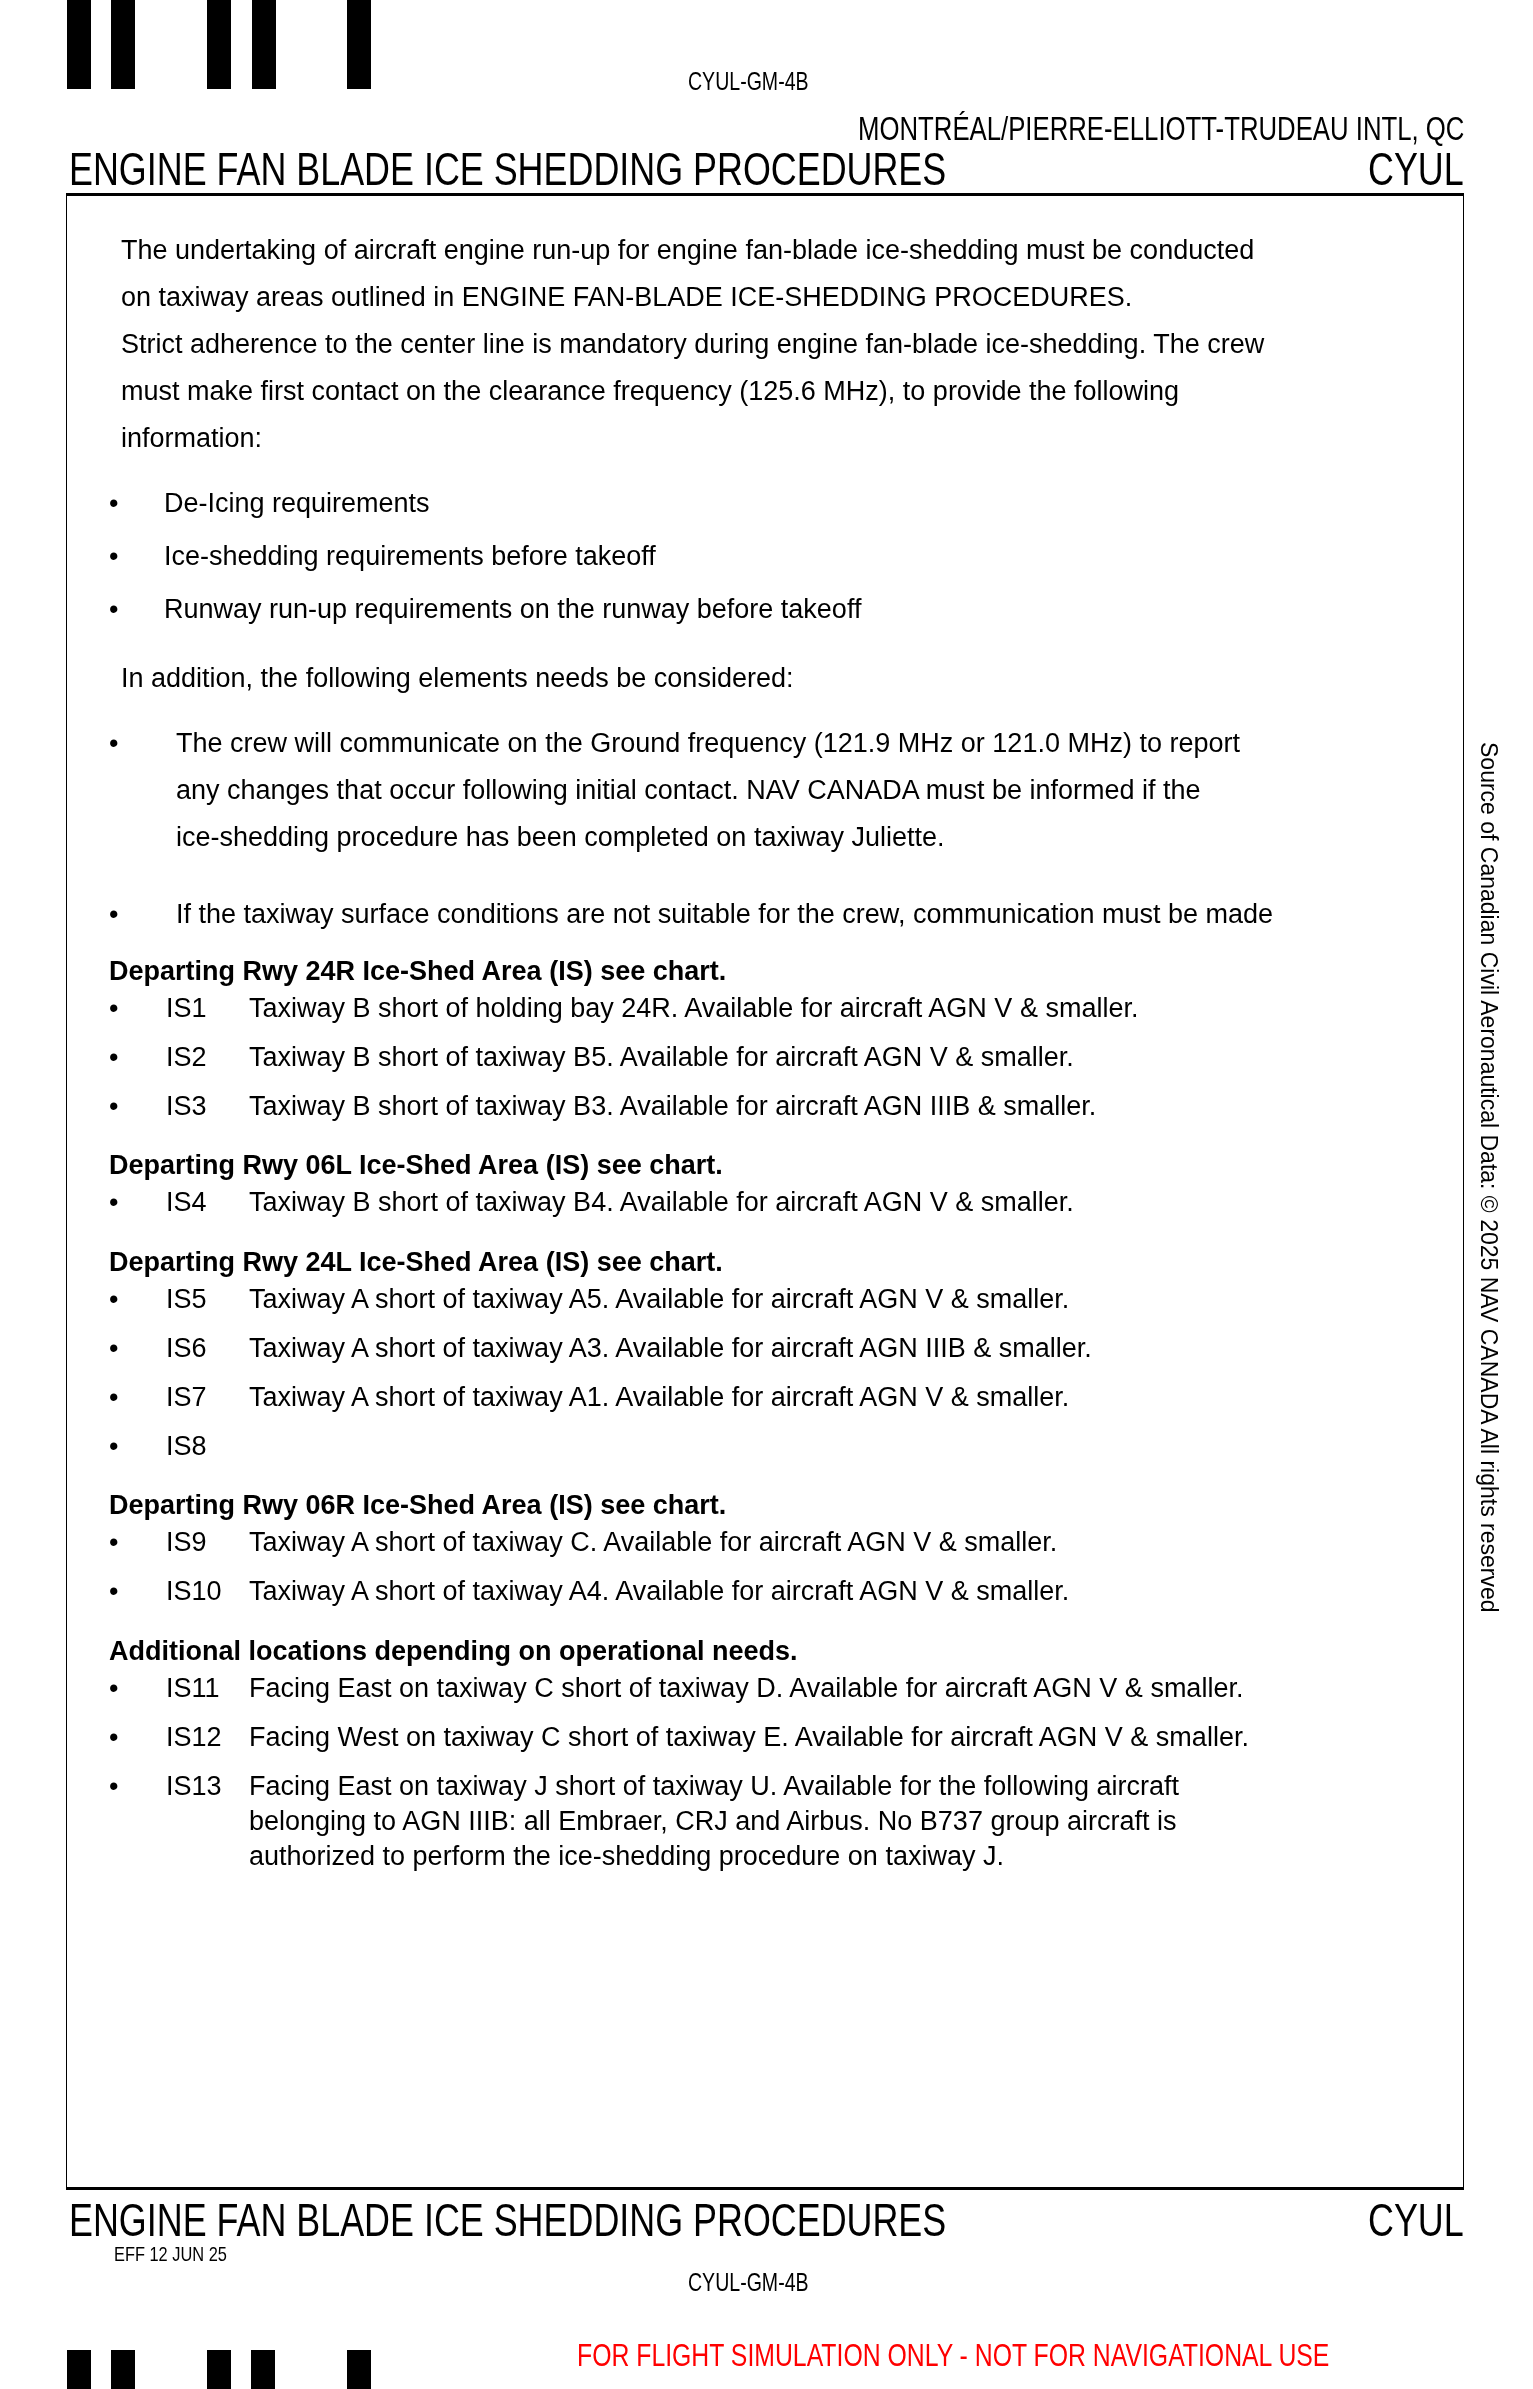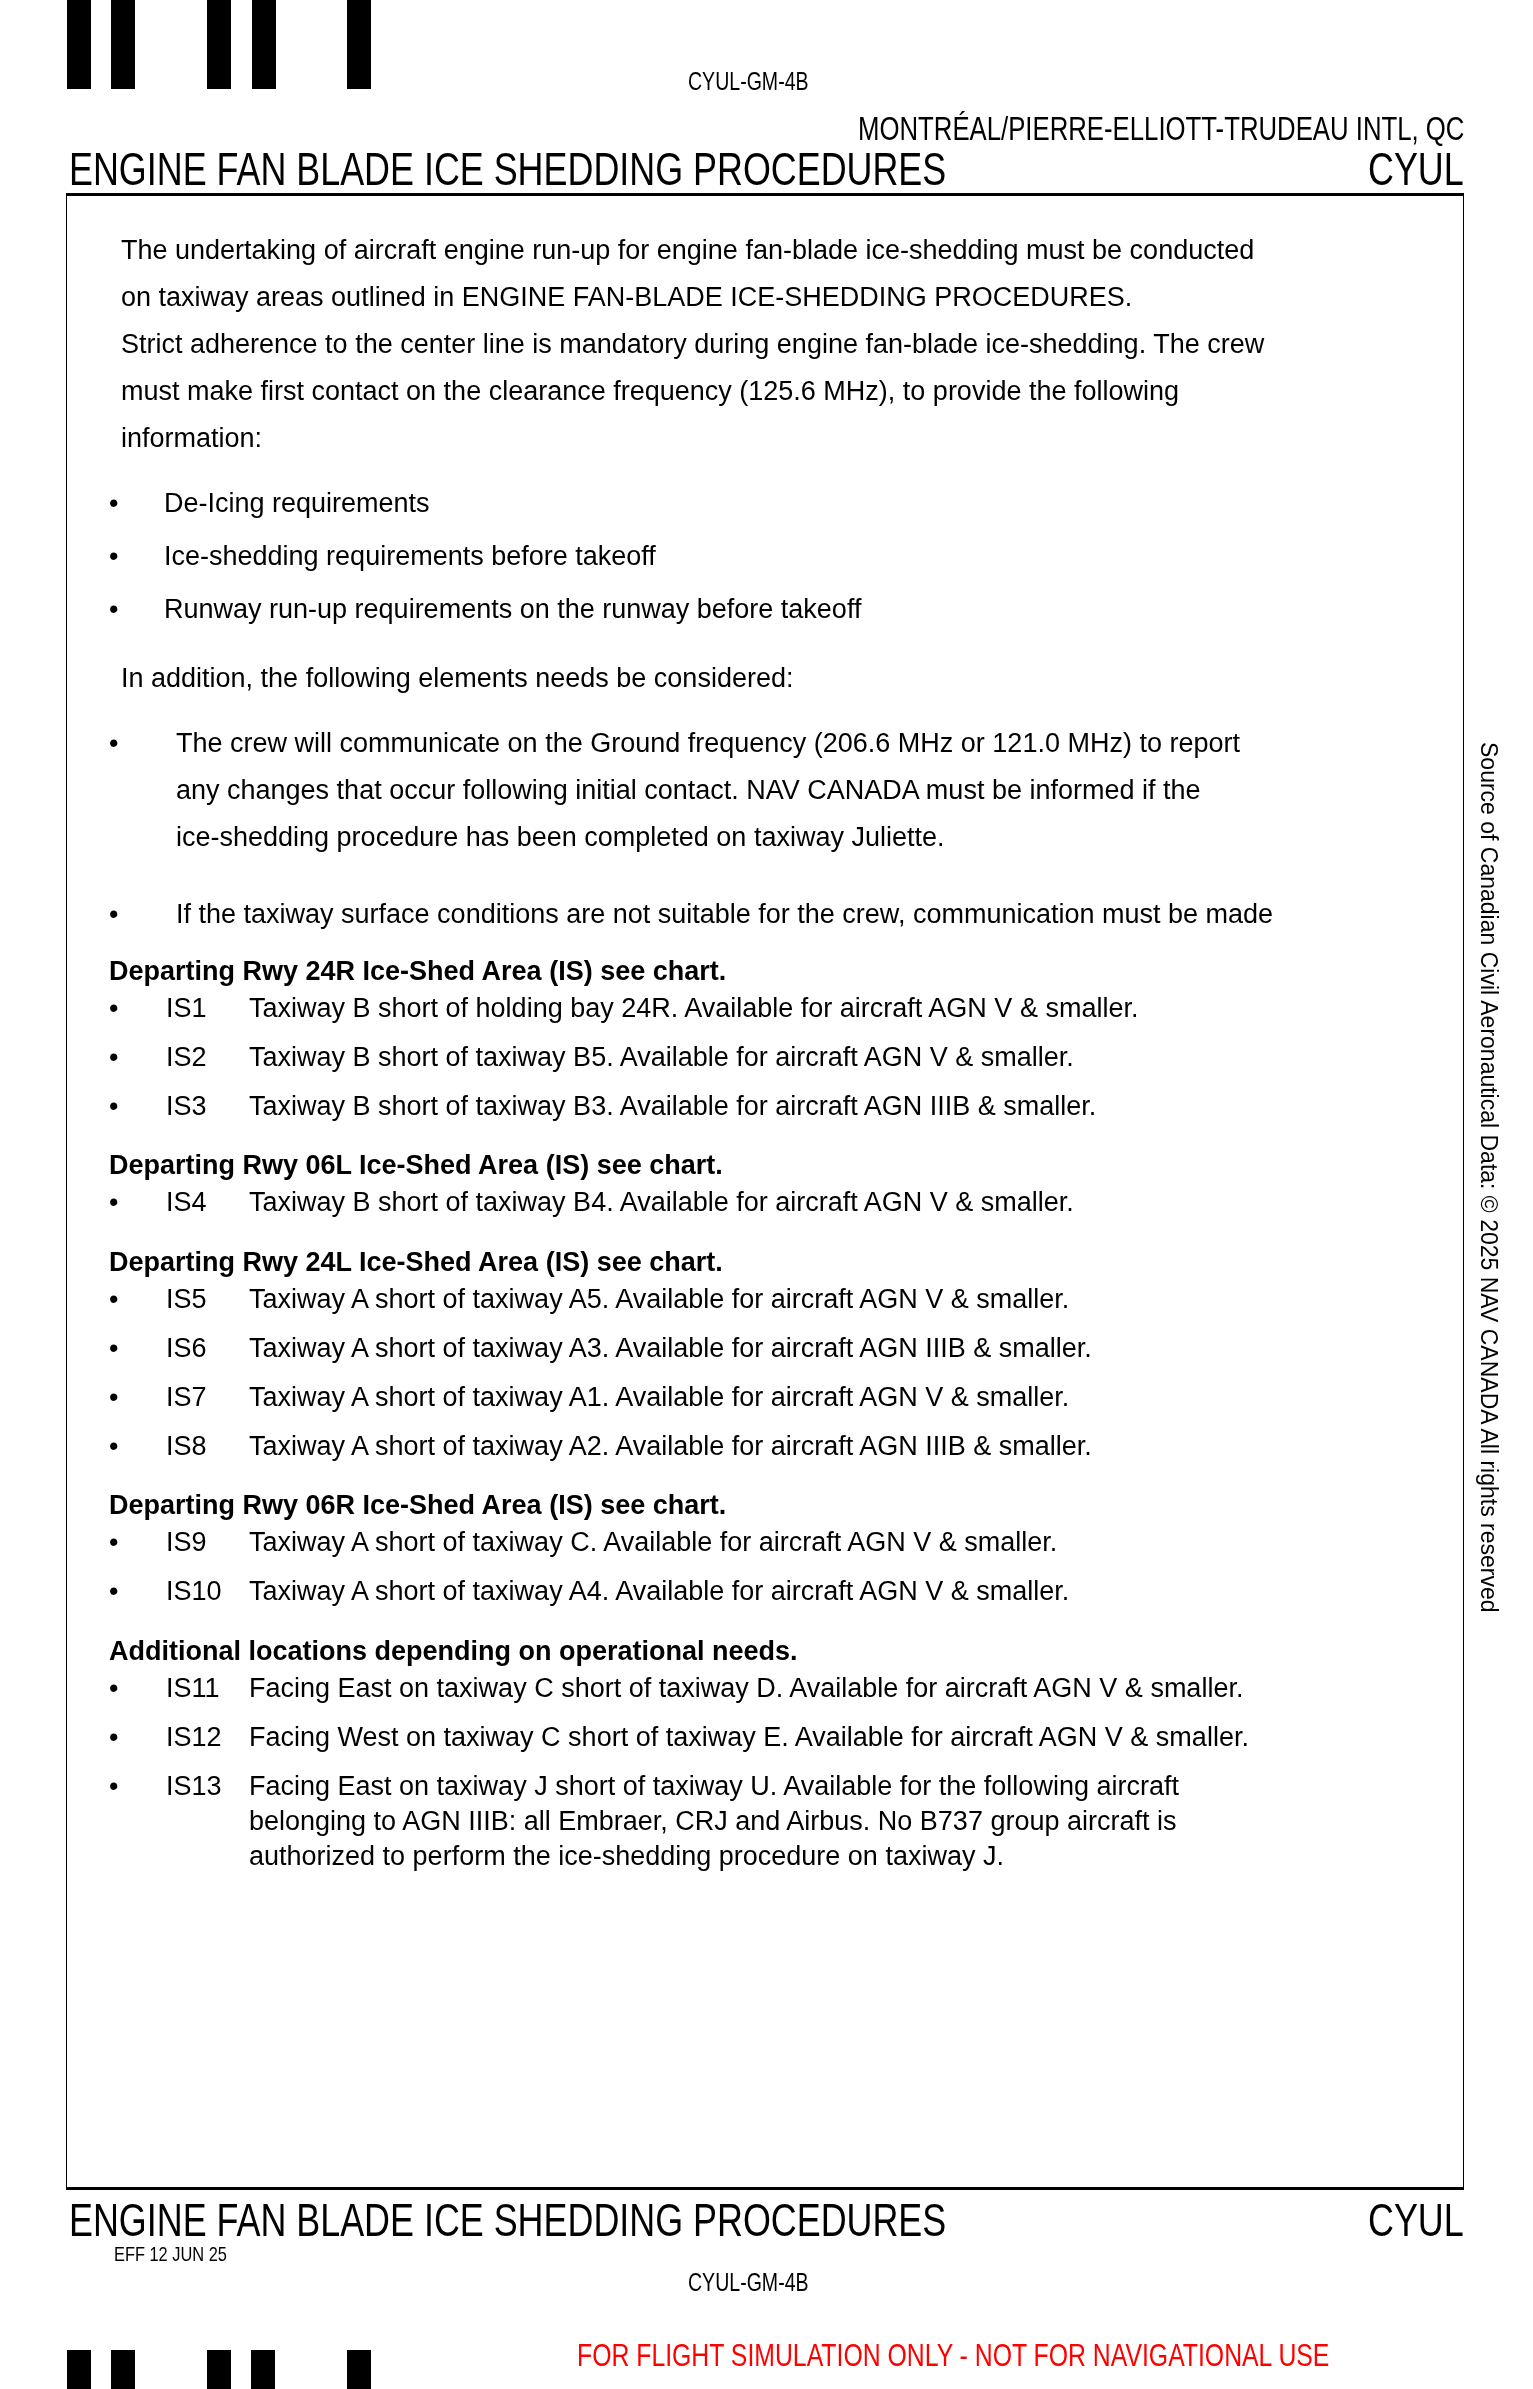--- a/index.html
+++ b/index.html
@@ -71,21 +71,21 @@
   </div>
   <div class="bl" style="height:53px;">
     <span class="dot">•</span>
     <span>Runway run-up requirements on the runway before takeoff</span>
   </div>
 
   <p style="margin-top:15.7px;height:53px;">In addition, the following elements needs be considered:</p>
 
   <div class="bl">
     <span class="dot">•</span>
-    <p>The crew will communicate on the Ground frequency (206.6 MHz or 121.0 MHz) to report</p>
+    <p>The crew will communicate on the Ground frequency (121.9 MHz or 121.0 MHz) to report</p>
     <p>any changes that occur following initial contact. NAV CANADA must be informed if the</p>
     <p>ice-shedding procedure has been completed on taxiway Juliette.</p>
   </div>
   <div class="gap-s"></div>
   <div class="bl">
     <span class="dot">•</span>
     <p>If the taxiway surface conditions are not suitable for the crew, communication must be made</p>
   </div>
 
   <div class="head">Departing Rwy 24R Ice-Shed Area (IS) see chart.</div>
@@ -124,21 +124,20 @@
     <span class="desc">Taxiway A short of taxiway A3. Available for aircraft AGN IIIB &amp; smaller.</span>
   </div>
   <div class="isrow">
     <span class="dot">•</span>
     <span class="code">IS7</span>
     <span class="desc">Taxiway A short of taxiway A1. Available for aircraft AGN V &amp; smaller.</span>
   </div>
   <div class="isrow" style="height:37px;">
     <span class="dot">•</span>
     <span class="code">IS8</span>
-    <span class="desc">Taxiway A short of taxiway A2. Available for aircraft AGN IIIB &amp; smaller.</span>
   </div>
 
   <div class="head">Departing Rwy 06R Ice-Shed Area (IS) see chart.</div>
   <div class="isrow">
     <span class="dot">•</span>
     <span class="code">IS9</span>
     <span class="desc">Taxiway A short of taxiway C. Available for aircraft AGN V &amp; smaller.</span>
   </div>
   <div class="isrow" style="height:37px;">
     <span class="dot">•</span>

